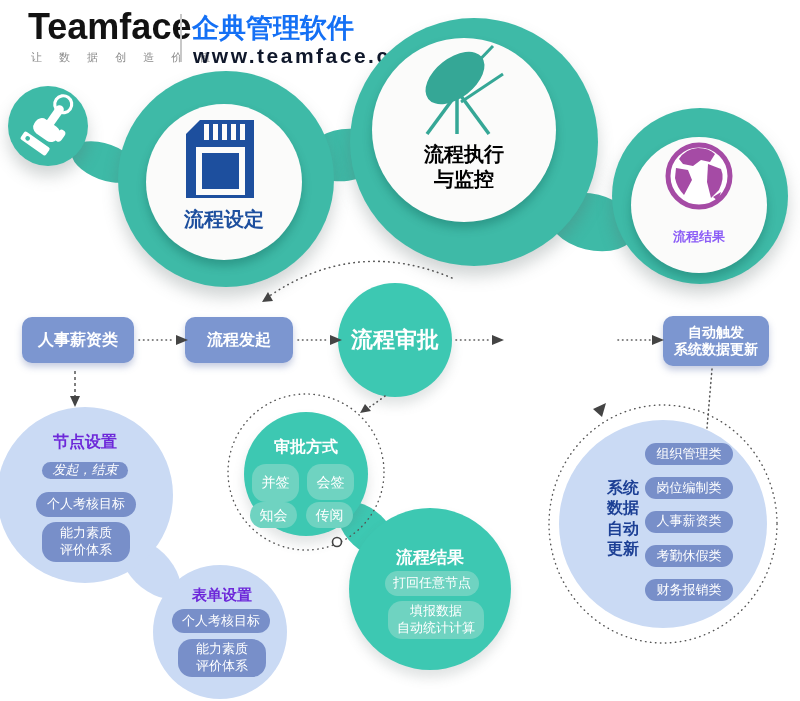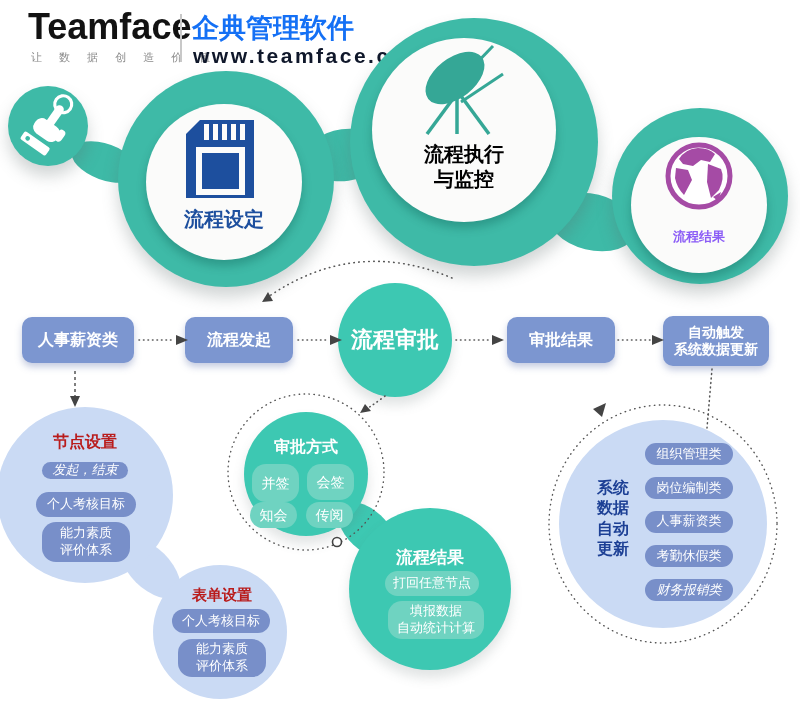--- a/index.html
+++ b/index.html
@@ -14,21 +14,21 @@
   .bridge{position:absolute;background:#3ebaa7;border-radius:50%;}
   .bridge.lb{background:#cadaf4;}
   .bridge.tm{background:#3dc8b2;}
   .flow-box{position:absolute;background:#7c96d0;border-radius:10px;color:#fff;font-weight:bold;
             display:flex;align-items:center;justify-content:center;text-align:center;
             font-size:16px;box-shadow:0 4px 7px rgba(90,110,170,.35);white-space:pre-line;line-height:1.25;}
   .pill{position:absolute;border-radius:14px;color:#fff;display:flex;align-items:center;justify-content:center;
         text-align:center;white-space:pre-line;font-size:13px;line-height:1.3;}
   .blue-pill{background:#788fc9;}
   .teal-pill{background:#6fd3c1;font-size:14px;}
-  .cl-title{position:absolute;color:#b91c1c;font-weight:bold;text-align:center;}
+  .cl-title{position:absolute;color:#6d28d9;font-weight:bold;text-align:center;}
   .w-title{position:absolute;color:#fff;font-weight:bold;text-align:center;}
   .stage-label{position:absolute;font-weight:bold;text-align:center;white-space:pre-line;line-height:1.25;}
   .overlay{position:absolute;left:0;top:0;pointer-events:none;}
   .logo-name{position:absolute;left:28px;top:6px;font-size:36px;font-weight:bold;color:#121212;letter-spacing:0px;}
   .logo-tag{position:absolute;left:31px;top:50px;font-size:11px;color:#8b8b8b;letter-spacing:7px;}
   .logo-div{position:absolute;left:180px;top:14px;width:2px;height:48px;background:#c8c8c8;}
   .logo-prod{position:absolute;left:192px;top:10px;font-size:27px;font-weight:bold;color:#1470f5;}
   .logo-site{position:absolute;left:193px;top:44px;font-size:21px;font-weight:bold;color:#0f172a;letter-spacing:2.5px;}
   .vtitle{position:absolute;color:#1d4095;font-weight:bold;text-align:center;white-space:pre-line;line-height:1.28;font-size:16px;}
 </style>
@@ -98,62 +98,61 @@
       <path d="M50 57 L58 52 L55 61 Z"></path>
     </g>
   </svg>
   <div class="stage-label" style="left:631px;top:229px;width:136px;font-size:13px;color:#8b5cf6;">流程结果</div>
 
   <div class="flow-box" style="left:22px;top:317px;width:112px;height:46px;">人事薪资类</div>
   <div class="flow-box" style="left:185px;top:317px;width:108px;height:46px;">流程发起</div>
   <div class="circle teal-mid" style="left:338px;top:283px;width:114px;height:114px;display:flex;align-items:center;justify-content:center;">
     <span class="w-title" style="position:static;font-size:22px;">流程审批</span>
   </div>
-  <div class="flow-box" style="left:507px;top:317px;width:108px;height:46px;">审批结果</div>
   <div class="flow-box" style="left:663px;top:316px;width:106px;height:50px;font-size:14px;">自动触发
 系统数据更新</div>
 
   <div class="bridge lb" style="left:112px;top:548px;width:76px;height:40px;transform:rotate(45deg);"></div>
   <div class="circle light-blue" style="left:-3px;top:407px;width:176px;height:176px;"></div>
   <div class="cl-title" style="left:10px;top:432px;width:150px;font-size:16px;">节点设置</div>
   <div class="pill blue-pill" style="left:42px;top:462px;width:86px;height:17px;font-style:italic;">发起，结束</div>
   <div class="pill blue-pill" style="left:36px;top:492px;width:100px;height:25px;">个人考核目标</div>
   <div class="pill blue-pill" style="left:42px;top:522px;width:88px;height:40px;">能力素质
 评价体系</div>
 
   <div class="circle light-blue" style="left:153px;top:565px;width:134px;height:134px;"></div>
   <div class="cl-title" style="left:160px;top:586px;width:124px;font-size:15px;">表单设置</div>
   <div class="pill blue-pill" style="left:172px;top:609px;width:98px;height:24px;">个人考核目标</div>
   <div class="pill blue-pill" style="left:178px;top:639px;width:88px;height:38px;">能力素质
 评价体系</div>
 
   <div class="bridge tm" style="left:332px;top:510px;width:70px;height:40px;transform:rotate(43deg);"></div>
   <div class="circle teal-mid" style="left:244px;top:412px;width:124px;height:124px;"></div>
   <div class="w-title" style="left:244px;top:437px;width:124px;font-size:16px;">审批方式</div>
-  <div class="pill teal-pill" style="left:252px;top:464px;width:47px;height:38px;">并签</div>
+  <div class="pill teal-pill" style="left:252px;top:464px;width:47px;height:38px;font-family:Liberation Serif, serif;">并签</div>
   <div class="pill teal-pill" style="left:307px;top:464px;width:47px;height:36px;">会签</div>
   <div class="pill teal-pill" style="left:250px;top:502px;width:47px;height:26px;">知会</div>
   <div class="pill teal-pill" style="left:306px;top:502px;width:47px;height:26px;">传阅</div>
 
   <div class="circle teal-mid" style="left:349px;top:508px;width:162px;height:162px;"></div>
   <div class="w-title" style="left:349px;top:546px;width:162px;font-size:17px;">流程结果</div>
   <div class="pill teal-pill" style="left:388px;top:601px;width:96px;height:38px;font-size:13px;">填报数据
 自动统计计算</div>
   <div class="pill teal-pill" style="left:385px;top:571px;width:94px;height:25px;font-size:13px;">打回任意节点</div>
 
   <div class="circle light-blue" style="left:559px;top:420px;width:208px;height:208px;"></div>
-  <div class="vtitle" style="left:587px;top:478px;width:52px;">系统
+  <div class="vtitle" style="left:587px;top:478px;width:52px;text-align:right;">系统
 数据
 自动
 更新</div>
   <div class="pill blue-pill" style="left:645px;top:443px;width:88px;height:22px;">组织管理类</div>
   <div class="pill blue-pill" style="left:645px;top:477px;width:88px;height:22px;text-align:center;">岗位编制类</div>
   <div class="pill blue-pill" style="left:645px;top:511px;width:88px;height:22px;font-family:Liberation Mono, monospace;">人事薪资类</div>
   <div class="pill blue-pill" style="left:645px;top:545px;width:88px;height:22px;">考勤休假类</div>
-  <div class="pill blue-pill" style="left:645px;top:579px;width:88px;height:22px;font-style:italic;">财务报销类</div>
+  <div class="pill blue-pill" style="left:645px;top:579px;width:88px;height:22px;">财务报销类</div>
 
   <svg class="overlay" width="800" height="701" viewBox="0 0 800 701">
 
     <g stroke="#555" stroke-width="1.6" stroke-dasharray="0.5 4" stroke-linecap="round" fill="none">
       <line x1="139" y1="340" x2="175" y2="340"></line>
       <line x1="298" y1="340" x2="329" y2="340"></line>
       <line x1="456" y1="340" x2="491" y2="340"></line>
       <line x1="618" y1="340" x2="651" y2="340"></line>
     </g>
     <g fill="#444">

